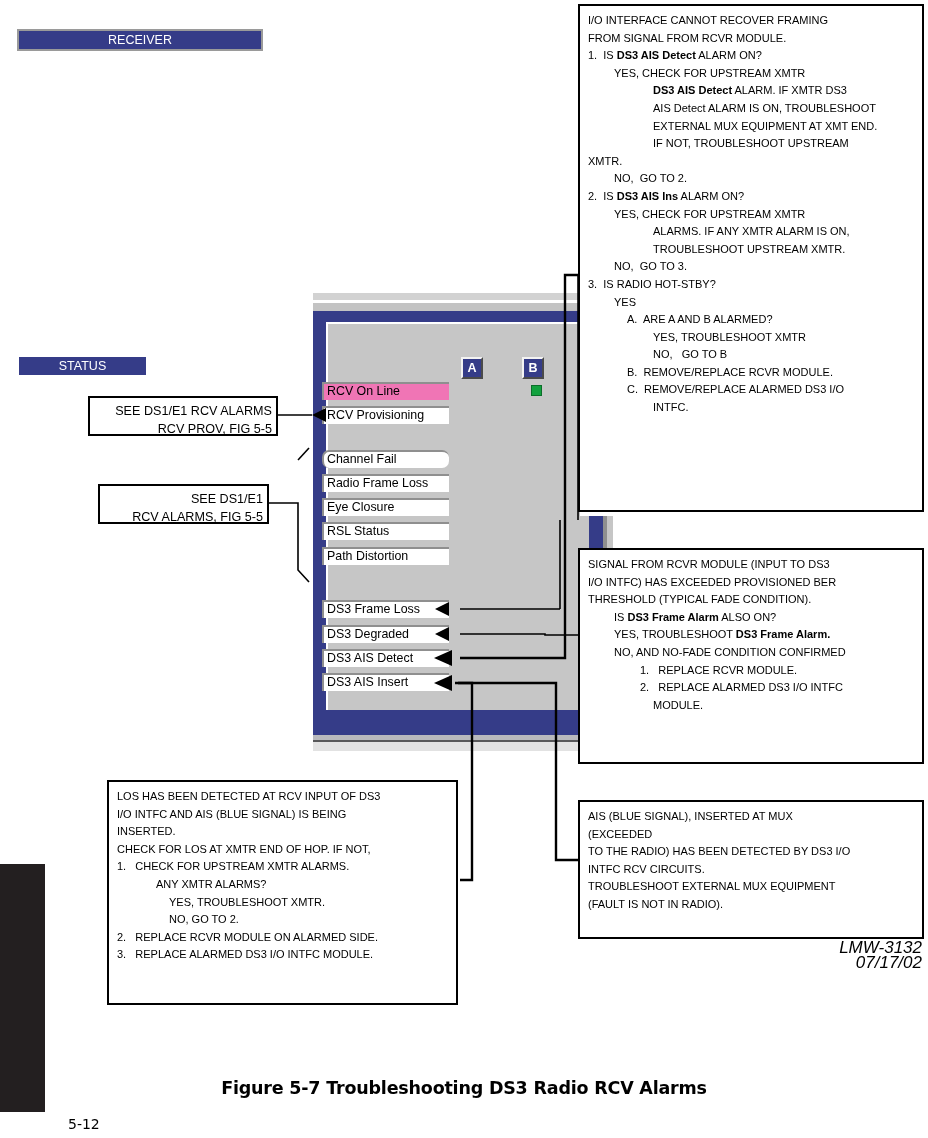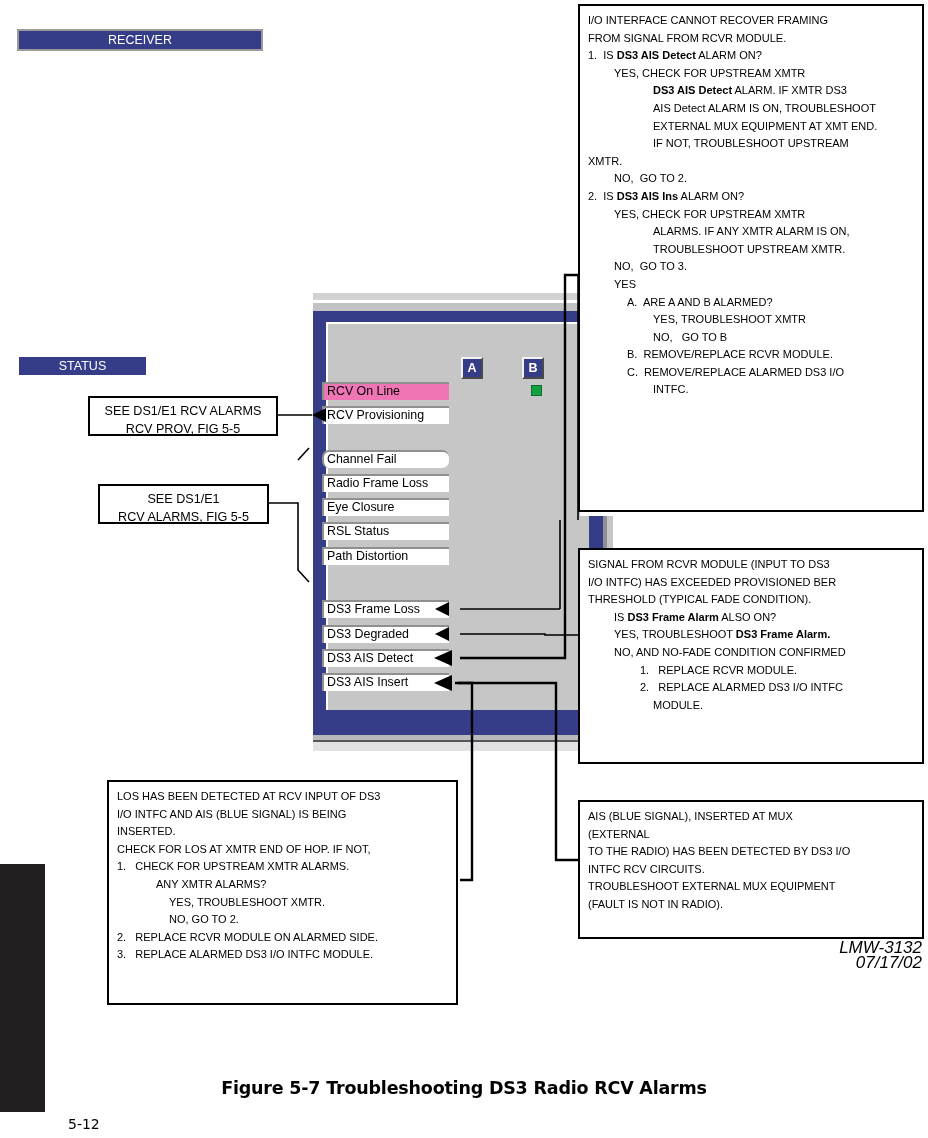--- a/index.html
+++ b/index.html
@@ -32,21 +32,21 @@
     border: 2px solid #000000;
     box-sizing: border-box;
     font-size: 11px;
     line-height: 17.6px;
     padding: 6px 8px 7px 8px;
   }
   .callout .ln { white-space: pre; }
   .callout b { font-weight: bold; }
 
   .center-box {
-    text-align: center;
+    text-align: right;
     font-size: 12.6px;
     line-height: 17.5px;
     padding: 5px 4px;
   }
 
   
   .i0  { padding-left: 0px; }
   .i2  { padding-left: 26px; }
   .i3  { padding-left: 39px; }
   .i4  { padding-left: 52px; }
@@ -269,20 +269,21 @@
         <div class="ln i5"><span>AIS Detect ALARM IS ON, TROUBLESHOOT</span></div>
         <div class="ln i5"><span>EXTERNAL MUX EQUIPMENT AT XMT END.</span></div>
         <div class="ln i5"><span>IF NOT, TROUBLESHOOT UPSTREAM</span></div>
         <div class="ln i0"><span>XMTR.</span></div>
         <div class="ln i2"><span>NO,  GO TO 2.</span></div>
         <div class="ln i0"><span>2.  IS </span><b>DS3 AIS Ins</b><span> ALARM ON?</span></div>
         <div class="ln i2"><span>YES, CHECK FOR UPSTREAM XMTR</span></div>
         <div class="ln i5"><span>ALARMS. IF ANY XMTR ALARM IS ON,</span></div>
         <div class="ln i5"><span>TROUBLESHOOT UPSTREAM XMTR.</span></div>
         <div class="ln i2"><span>NO,  GO TO 3.</span></div>
+        <div class="ln i0"><span>3.  IS RADIO HOT-STBY?</span></div>
         <div class="ln i2"><span>YES</span></div>
         <div class="ln i3"><span>A.  ARE A AND B ALARMED?</span></div>
         <div class="ln i5"><span>YES, TROUBLESHOOT XMTR</span></div>
         <div class="ln i5"><span>NO,   GO TO B</span></div>
         <div class="ln i3"><span>B.  REMOVE/REPLACE RCVR MODULE.</span></div>
         <div class="ln i3"><span>C.  REMOVE/REPLACE ALARMED DS3 I/O</span></div>
         <div class="ln i5"><span>INTFC.</span></div>
       </div>
   </div>
 
@@ -296,21 +297,21 @@
         <div class="ln i2"><span>NO, AND NO-FADE CONDITION CONFIRMED</span></div>
         <div class="ln i4"><span>1.   REPLACE RCVR MODULE.</span></div>
         <div class="ln i4"><span>2.   REPLACE ALARMED DS3 I/O INTFC</span></div>
         <div class="ln i5"><span>MODULE.</span></div>
       </div>
   </div>
 
   <div class="callout" style="left:578px; top:800px; width:346px; height:139px;">
     <div>
         <div class="ln i0"><span>AIS (BLUE SIGNAL), INSERTED AT MUX</span></div>
-        <div class="ln i0"><span>(EXTERNAL</span></div>
+        <div class="ln i0"><span>(EXCEEDED</span></div>
         <div class="ln i0"><span>TO THE RADIO) HAS BEEN DETECTED BY DS3 I/O</span></div>
         <div class="ln i0"><span>INTFC RCV CIRCUITS.</span></div>
         <div class="ln i0"><span>TROUBLESHOOT EXTERNAL MUX EQUIPMENT</span></div>
         <div class="ln i0"><span>(FAULT IS NOT IN RADIO).</span></div>
       </div>
   </div>
 
   <div class="callout" style="left:107px; top:780px; width:351px; height:225px;">
     <div>
         <div class="ln i0"><span>LOS HAS BEEN DETECTED AT RCV INPUT OF DS3</span></div>

